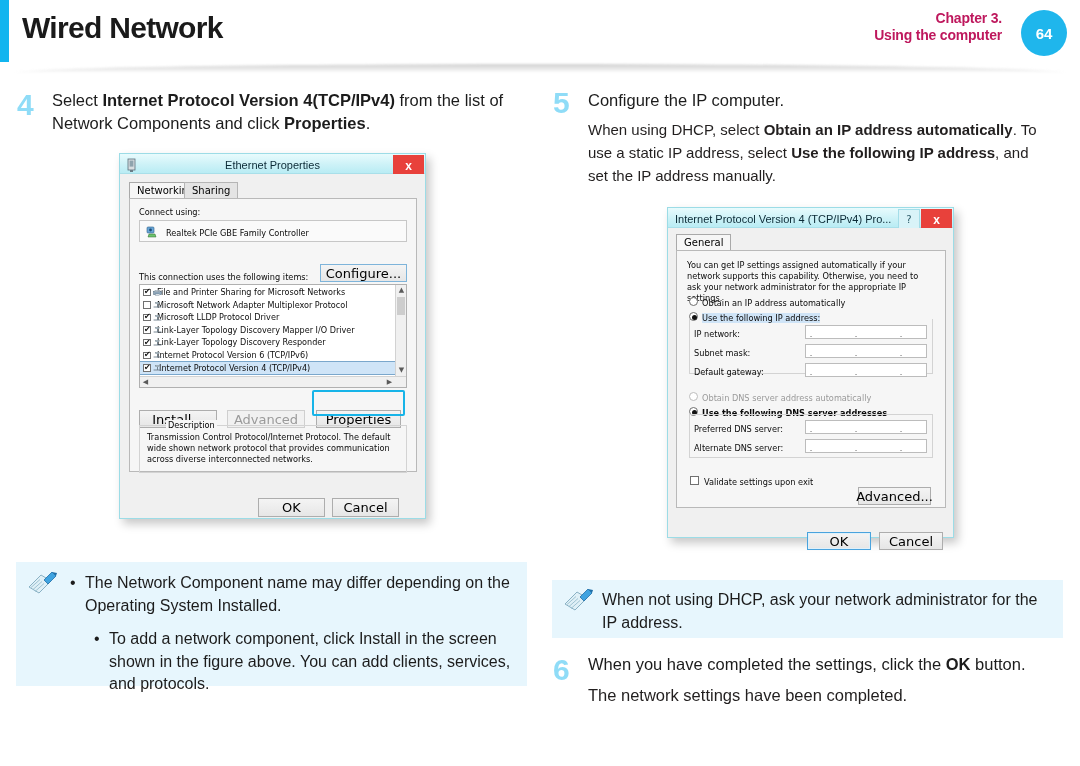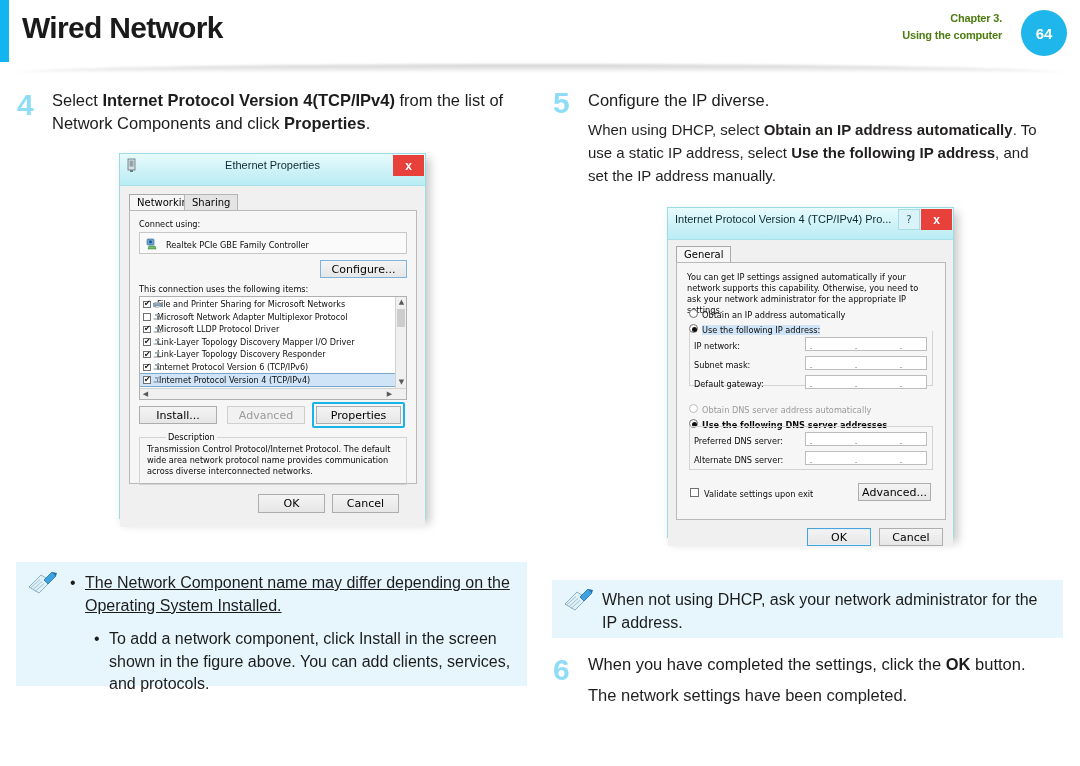--- a/index.html
+++ b/index.html
@@ -26,21 +26,21 @@
     position:absolute; left:22px; top:11px;
     font-size:30px; font-weight:bold; letter-spacing:-0.7px;
     color:#1a1a1a;
     font-family:"Liberation Sans", sans-serif;
   }
   #chapter-block {
     position:absolute; right:78px; top:10px;
     text-align:right; line-height:17px;
   }
   #chapter-label, #chapter-sublabel {
-    display:block; color:#4d7c0f; font-weight:bold; font-size:11px;
+    display:block; color:#be185d; font-weight:bold; font-size:14px;
     letter-spacing:-0.2px;
   }
   #page-number-badge {
     position:absolute; right:13px; top:10px;
     width:46px; height:46px; border-radius:50%;
     background:#1fb6ec; color:#fff;
     font-size:15px; font-weight:bold;
     display:flex; align-items:center; justify-content:center;
   }
   #header-divider {
@@ -72,21 +72,21 @@
   
   .dlg {
     position:absolute;
     background:#f0f0f0;
     border:1px solid #9cdce6;
     box-shadow:4px 5px 9px rgba(0,0,0,0.22);
     font-family:"DejaVu Sans", sans-serif;
     font-size:8.2px; color:#000;
   }
   .dlg-titlebar {
-    height:32px; position:relative;
+    height:20px; position:relative;
     background:linear-gradient(to bottom,#e8fbfd 0%,#cdf2f7 55%,#b9ecf4 100%);
     border-bottom:1px solid #a9dfe9;
     padding-left:48px;
   }
   .dlg-title {
     position:absolute; left:0; right:0; top:5px;
     text-align:center; font-size:11px; color:#0b2a36;
     font-family:"Liberation Sans", sans-serif;
   }
   .dlg-title-left {
@@ -124,23 +124,24 @@
 
   .lbl { position:absolute; font-size:8.2px; color:#0a0a0a; white-space:nowrap; }
   .readonly-box {
     position:absolute; background:#fafafa; border:1px solid #c7c7c7;
   }
 
   .winbtn {
     position:absolute;
     background:linear-gradient(to bottom,#f4f4f4,#e6e6e6);
     border:1px solid #adadad;
-    font-size:11px; color:#000;
+    font-size:13px; color:#000;
     display:flex; align-items:center; justify-content:center;
     font-family:"DejaVu Sans", sans-serif;
+    margin-top:16px;
   }
   .winbtn.disabled { color:#9a9a9a; border-color:#cfcfcf; background:#f1f1f1; }
   .winbtn.default { border:1px solid #4aa3dd; box-shadow:inset 0 0 0 1px #dff1fb; }
 
   .highlight-ring {
     position:absolute; border:2.5px solid #17b4e8; border-radius:2px;
     pointer-events:none;
   }
 
   
@@ -235,21 +236,21 @@
     <span id="chapter-sublabel">Using the computer</span>
   </div>
   <div id="page-number-badge">64</div>
   <div id="header-divider"></div>
 </div>
 
 <div class="step-num" id="step4-num">4</div>
 <div class="step-text" id="step4-text"><span>Select </span><b>Internet Protocol Version 4(TCP/IPv4)</b><span> from the list of Network Components and click </span><b>Properties</b><span>.</span></div>
 
 <div class="step-num" id="step5-num">5</div>
-<div class="step-text" id="step5-text">Configure the IP diverse.</div>
+<div class="step-text" id="step5-text">Configure the IP computer.</div>
 <div id="step5-sub"><span>When using DHCP, select </span><b>Obtain an IP address automatically</b><span>. To use a static IP address, select </span><b>Use the following IP address</b><span>, and set the IP address manually.</span></div>
 
 <div class="dlg" id="ethernet-dialog" style="left:119px; top:153px; width:307px; height:366px;">
 
   <div class="dlg-titlebar">
     <svg class="titlebar-icon" viewBox="0 0 13 15">
       <rect x="3" y="1" width="7" height="11" fill="#d8dde0" stroke="#5a6f7a" stroke-width="0.8"></rect>
       <rect x="4.6" y="2.6" width="3.8" height="6" fill="#8fa3ad"></rect>
       <rect x="5" y="12" width="3" height="2" fill="#6a7c86"></rect>
     </svg>
@@ -330,21 +331,21 @@
         </div>
       </div>
 
       <div class="winbtn" style="left:9px; top:195px; width:78px; height:18px;">Install...</div>
       <div class="winbtn disabled" style="left:97px; top:195px; width:78px; height:18px;">Advanced</div>
       <div class="winbtn" style="left:186px; top:195px; width:85px; height:18px;">Properties</div>
       <div class="highlight-ring" style="left:182px; top:191px; width:93px; height:26px;"></div>
 
       <div class="groupbox" style="left:9px; top:226px; width:268px; height:48px;"></div>
       <div class="desc-group-title" style="left:14px; top:221px;">Description</div>
-      <div class="lbl" style="left:17px; top:233px; width:252px; white-space:normal; line-height:11px;">Transmission Control Protocol/Internet Protocol. The default wide area network protocol name provides communication across diverse interconnected networks.</div>
+      <div class="lbl" style="left:17px; top:233px; width:252px; white-space:normal; line-height:11px;">Transmission Control Protocol/Internet Protocol. The default wide shown network protocol that provides communication across diverse interconnected networks.</div>
     </div>
 
     <div class="winbtn" style="left:138px; top:308px; width:67px; height:19px;">OK</div>
     <div class="winbtn" style="left:212px; top:308px; width:67px; height:19px;">Cancel</div>
   </div>
 </div>
 
 <div class="dlg" id="tcpip-dialog" style="left:667px; top:207px; width:287px; height:331px;">
 
   <div class="dlg-titlebar">
@@ -416,21 +417,21 @@
 <div class="notebox" id="note-left" style="left:16px; top:562px; width:511px; height:124px;">
   <svg class="note-icon" style="left:11px; top:9px;" viewBox="0 0 30 26">
     <path d="M2 16 L14 4 L24 10 L12 22 Z" fill="#dff0f7" stroke="#7fa9bd" stroke-width="0.9"></path>
     <path d="M4 16.5 L13 8.5 M6 18.5 L15 10.5 M8 20.5 L17 12.5" stroke="#8fb8c9" stroke-width="0.8"></path>
     <path d="M17 9 L25 1 L29 5 L21 13 Z" fill="#3fa3e0" stroke="#1f6fa8" stroke-width="0.8"></path>
     <path d="M25 1 L29 5 L30 2 Z" fill="#1f6fa8"></path>
   </svg>
   <div class="note-list" style="left:54px; top:10px; width:450px;">
     <div style="position:relative; margin-bottom:11px;">
       <span class="note-bullet" style="left:0; top:0;">•</span>
-      <div class="note-item" style="padding-left:15px;text-decoration:underline;">The Network Component name may differ depending on the Operating System Installed.</div>
+      <div class="note-item" style="padding-left:15px;">The Network Component name may differ depending on the Operating System Installed.</div>
     </div>
     <div style="position:relative; padding-left:24px;">
       <span class="note-bullet" style="left:24px; top:0;">•</span>
       <div class="note-item" style="padding-left:15px;">To add a network component, click Install in the screen shown in the figure above. You can add clients, services, and protocols.</div>
     </div>
   </div>
 </div>
 
 <div class="notebox" id="note-right" style="left:552px; top:580px; width:511px; height:58px;">
   <svg class="note-icon" style="left:11px; top:8px;" viewBox="0 0 30 26">

